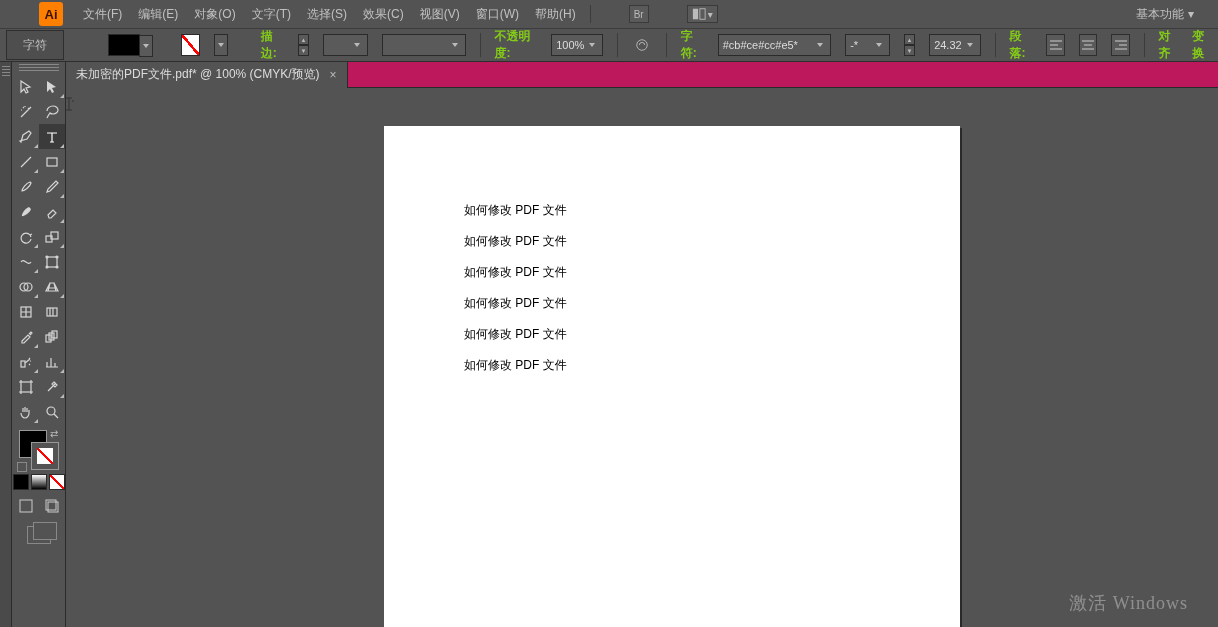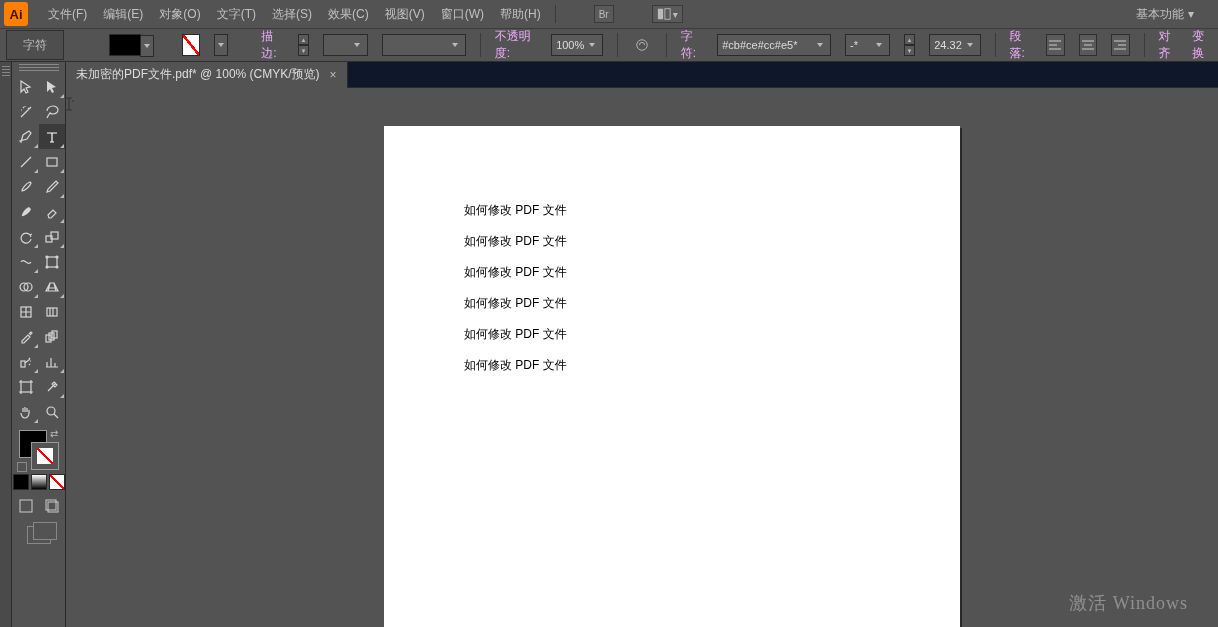--- a/index.html
+++ b/index.html
@@ -1,36 +1,36 @@
 <!DOCTYPE html>
 <html><head>
 <meta charset="utf-8">
 <style>
 * { margin:0; padding:0; box-sizing:border-box; font-family:"Microsoft YaHei",sans-serif; user-select:none; }
 body { width:1218px; height:627px; background:#535353; overflow:hidden; position:relative; }
 
 
 .menubar { height:28px; background:#535353; display:flex; align-items:center; padding-left:4px; color:#c0c0c0; font-size:12px; }
-.logo { width:24px; height:24px; background:#ff7f00; border-radius:3px; display:flex; align-items:center; justify-content:center; color:#3a1400; font-weight:bold; font-size:13px; margin-right:12px; }
+.logo { width:24px; height:24px; background:#ff7f00; border-radius:3px; display:flex; align-items:center; justify-content:center; color:#3a1400; font-weight:bold; font-size:13px; margin-right:12px;margin-left:35px; }
 .menubar .mitem { padding:0 8px; cursor:pointer; }
 .menubar .sep { width:1px; height:18px; background:#3b3b3b; margin:0 6px; }
 .menubar .right { margin-left:auto; display:flex; align-items:center; gap:6px; padding-right:18px; }
 .btnpanel { height:18px; border:1px solid #3a3a3a; background:#5a5a5a; color:#bbb; font-size:10px; padding:0 4px; display:flex; align-items:center;margin-left:32px; }
 .btnpanel svg { width:14px; height:14px; }
 .wsbtn { color:#c0c0c0; font-size:12px; padding:2px 6px; display:flex; align-items:center; gap:4px; }
 
 
 .optbar { height:34px; background:#535353; border-top:1px solid #3c3c3c; border-bottom:1px solid #2e2e2e; display:flex; align-items:center; padding:0 6px; gap:14px; color:#c0c0c0; font-size:12px; }
 .panelTab { width:70px; height:30px; background:#4e4e4e; border:1px solid #2e2e2e; display:flex; align-items:center; justify-content:center; color:#c0c0c0; font-size:12px; cursor:pointer; }
 .swatch { width:32px; height:22px; border:1px solid #2a2a2a; position:relative; background:#000; }
 .swatch .dd { position:absolute; right:-14px; top:0; width:14px; height:22px; background:#5a5a5a; border:1px solid #2a2a2a; display:flex; align-items:center; justify-content:center; }
 .swatch .dd::after { content:""; border-left:3px solid transparent; border-right:3px solid transparent; border-top:4px solid #bbb; }
 .noswatch { width:22px; height:22px; border:1px solid #2a2a2a; background:#fff; position:relative; }
 .noswatch::after { content:""; position:absolute; left:0; top:0; right:0; bottom:0; background:linear-gradient(to top right,transparent 45%,red 45%,red 55%,transparent 55%); }
-.lbl { color:#f0abfc; }
+.lbl { color:#84cc16;font-weight:bold; }
 .field { height:22px; background:#5a5a5a; border:1px solid #2a2a2a; color:#ddd; padding:0 4px; display:flex; align-items:center; gap:2px; font-size:11px; }
 .field .dd { width:12px; display:flex; justify-content:center; }
 .field .dd::after { content:""; border-left:3px solid transparent; border-right:3px solid transparent; border-top:4px solid #bbb; }
 .h50 { width:52px; }
 .h58 { width:58px; }
 .h100 { width:100px; }
 .h140 { width:136px; }
 .stepvert { width:14px; height:22px; display:flex; flex-direction:column; }
 .stepvert div { flex:1; background:#5a5a5a; border:1px solid #2a2a2a; display:flex; align-items:center; justify-content:center; font-size:6px; color:#bbb; }
 .iconbtn { width:24px; height:22px; background:#535353; display:flex; align-items:center; justify-content:center; color:#bbb; }
@@ -69,21 +69,21 @@
 .minibtn.white { background:#fff; }
 .minibtn.none { background:#fff; position:relative;}
 .minibtn.none::after { content:""; position:absolute; inset:0; background:linear-gradient(to top right,transparent 44%,red 44%,red 56%,transparent 56%);}
 .screenrow { display:flex; gap:10px; margin-top:8px; }
 .screenrow svg { width:16px; height:16px; stroke:#ccc; fill:none; }
 .screens { margin-top:8px; width:24px; height:18px; border:1px solid #888; position:relative;}
 .screens .s2 { position:absolute; left:5px; top:-5px; width:24px; height:18px; border:1px solid #888; background:#535353;}
 
 
 .canvaswrap { flex:1; display:flex; flex-direction:column; background:#535353; }
-.doctab { height:26px; background:#0f172a; border-bottom:1px solid #2a2a2a; display:flex; align-items:center; }
+.doctab { height:26px; background:#be185d; border-bottom:1px solid #2a2a2a; display:flex; align-items:center; }
 .doctab .tab { height:26px; background:#535353; border-right:1px solid #2a2a2a; display:flex; align-items:center; padding:0 10px; color:#ddd; font-size:12px; gap:10px;}
 .doctab .close { color:#bbb; font-size:12px; cursor:pointer;}
 .canvasarea { flex:1; position:relative; overflow:hidden; }
 .page { position:absolute; left:318px; top:38px; width:576px; height:800px; background:#fff; box-shadow:2px 2px 0 rgba(0,0,0,0.5); }
 .textcol { position:absolute; left:80px; top:69px; color:#000; font-size:12px; font-family:"SimSun","SongTi",serif; line-height:31px; }
 .caret { position:absolute; left:-3px; top:8px; width:12px; height:16px; }
 
 
 .wm { position:absolute; right:30px; bottom:12px; color:rgba(255,255,255,0.35); font-size:18px; font-family:"Microsoft YaHei"; pointer-events:none; letter-spacing:1px;}
 </style>

